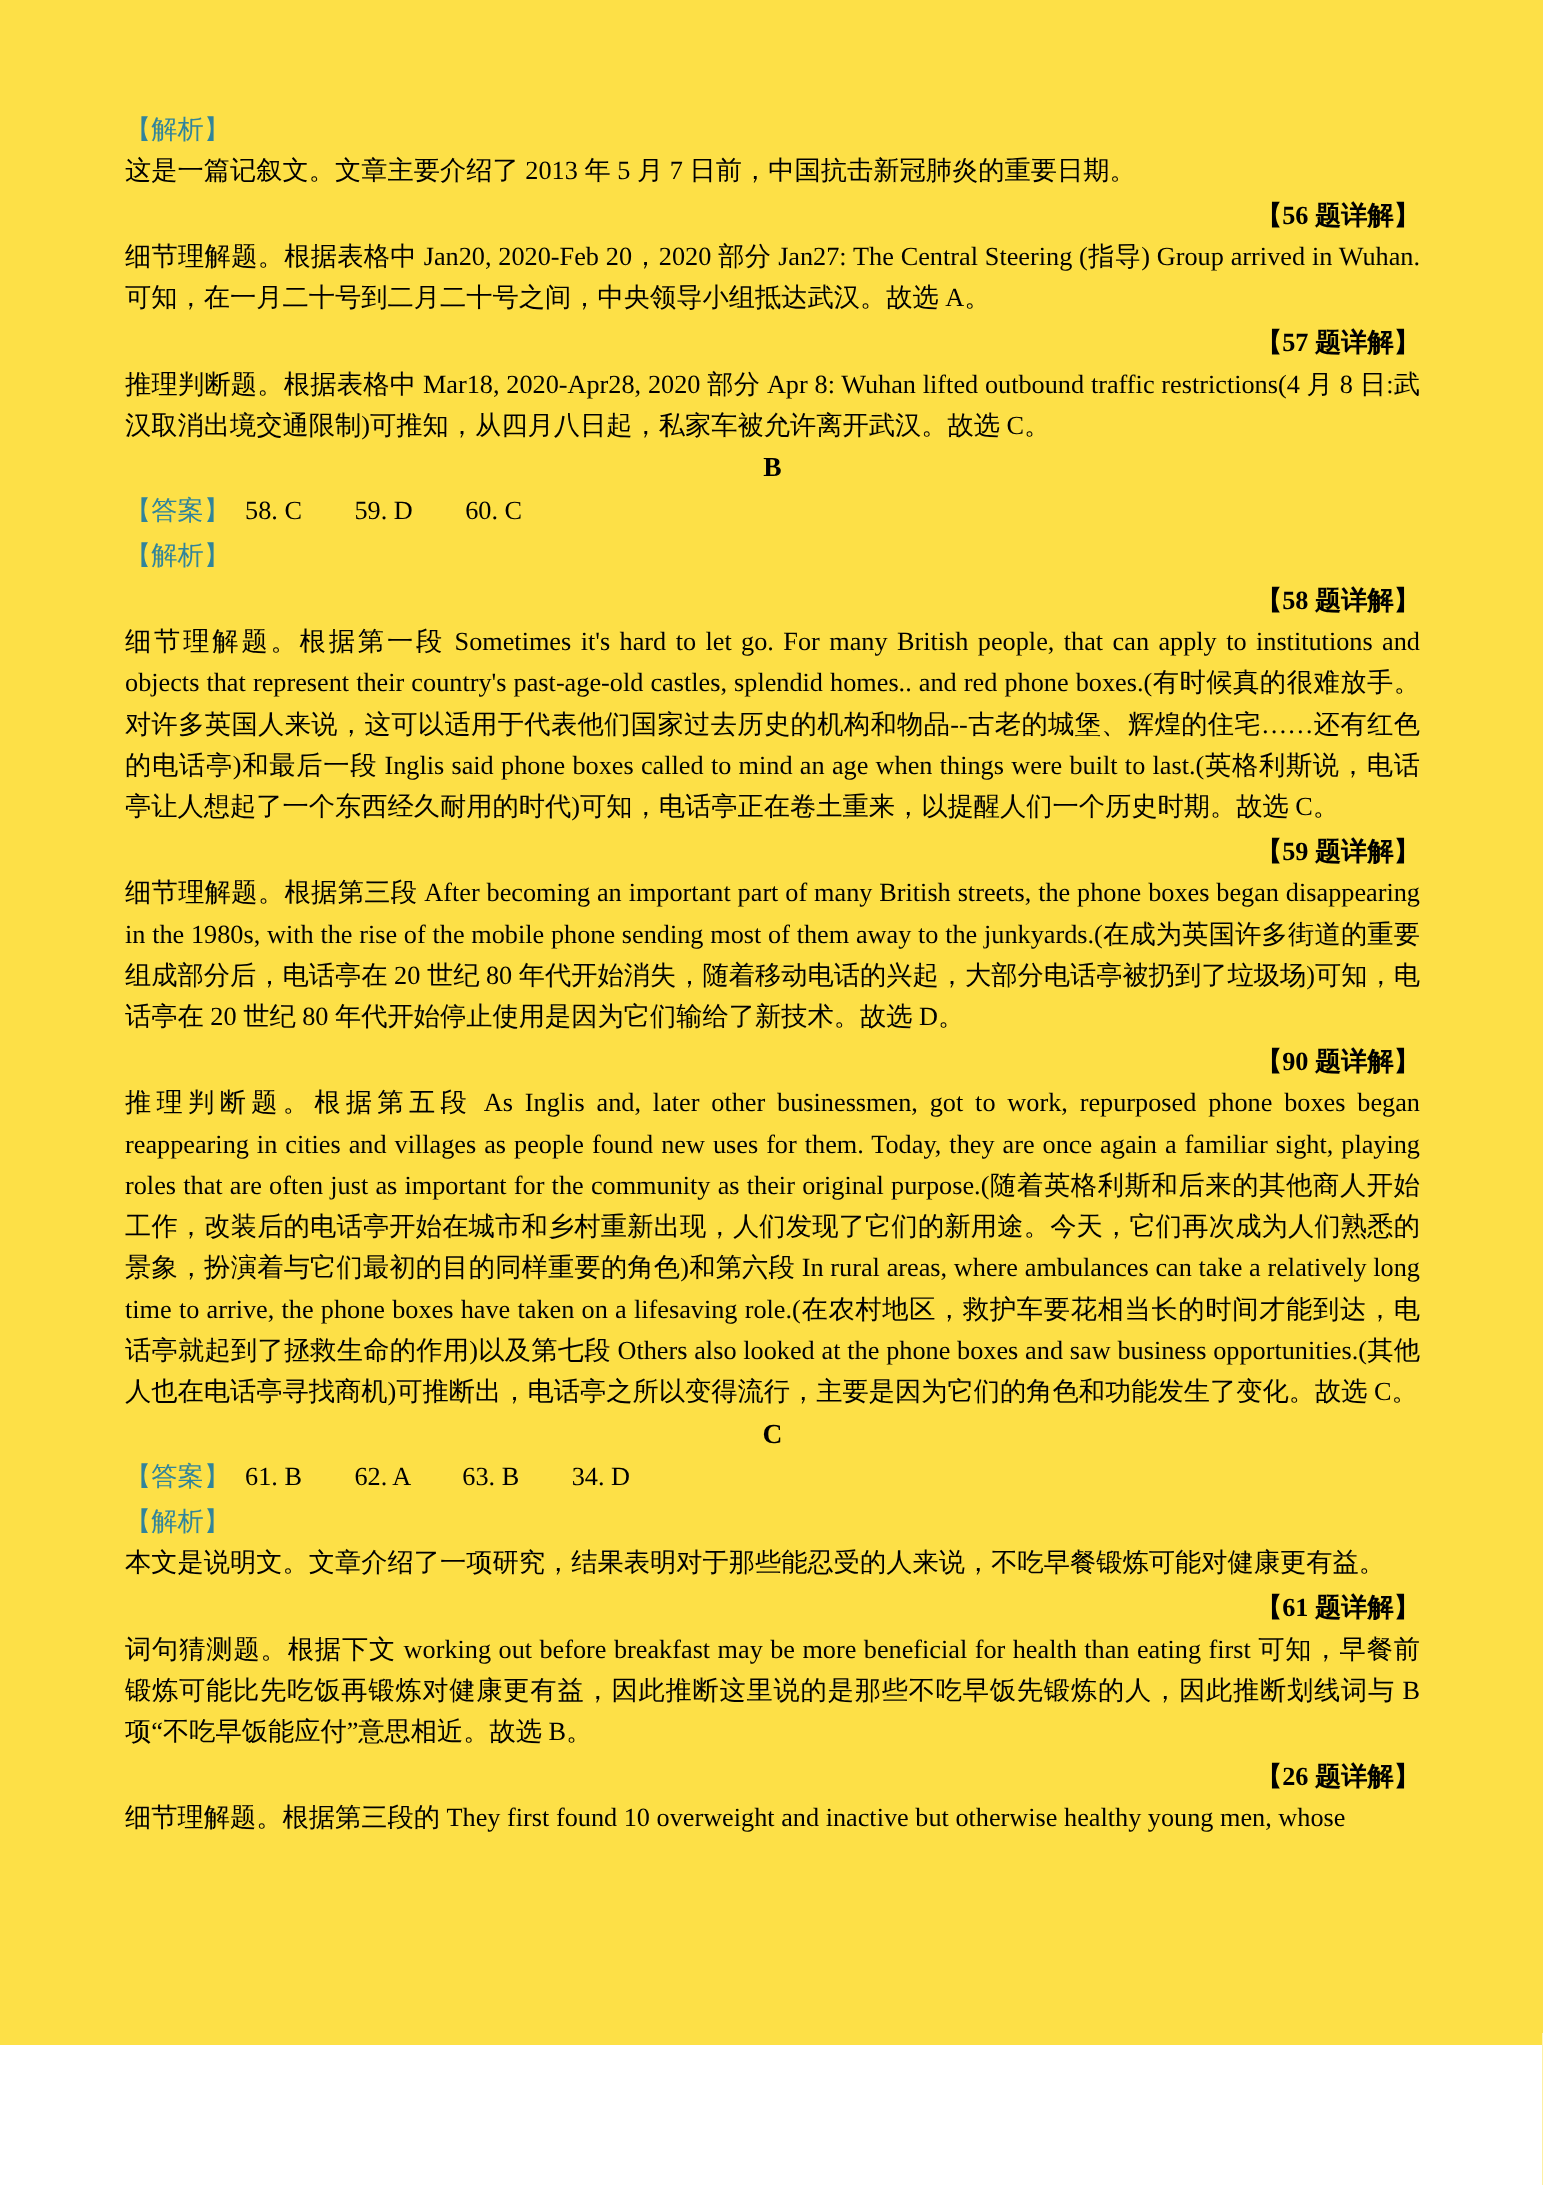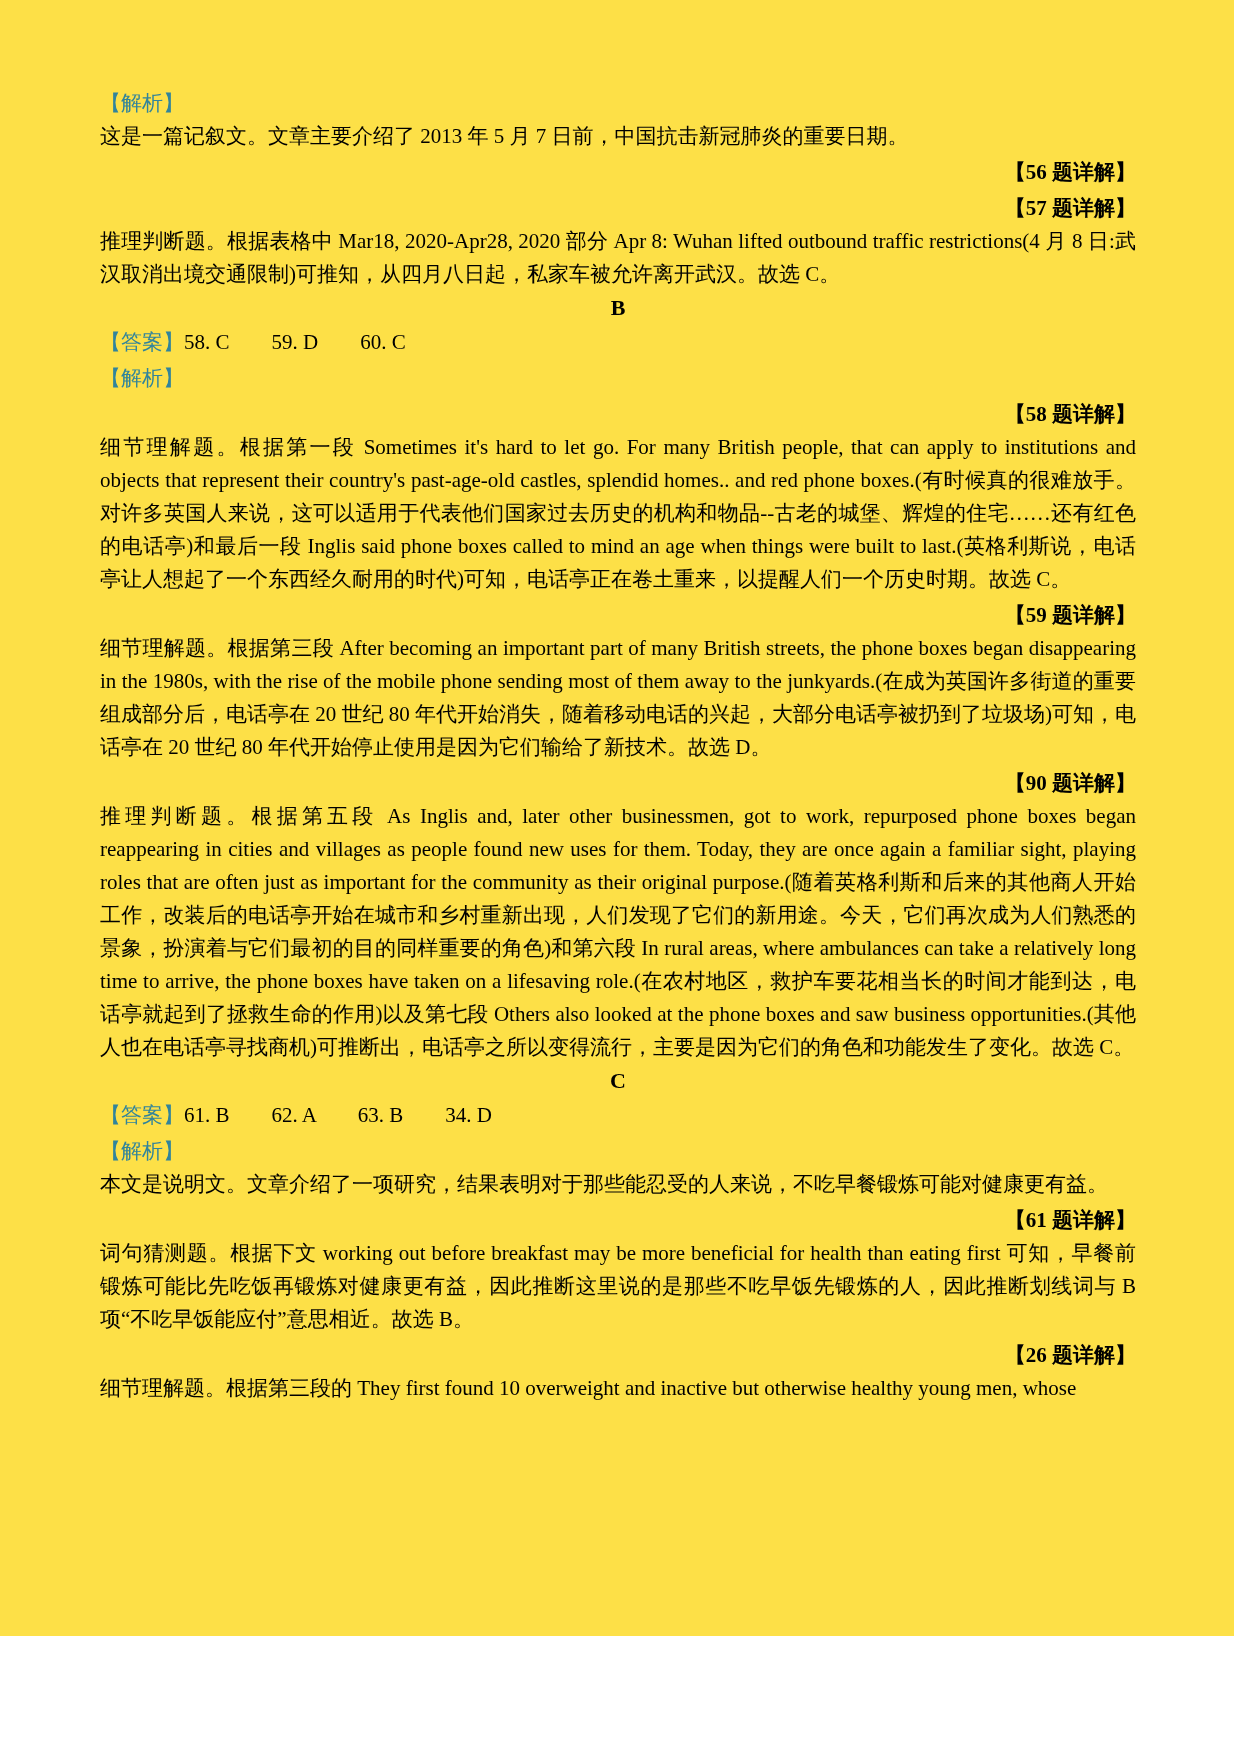--- a/index.html
+++ b/index.html
@@ -45,40 +45,42 @@
   }
   .block.answer {
     margin-top: 2px;
     text-align: left;
   }
   .bracket-label {
     color: var(--accent, #31849B);
   }
   .answer-text {
     white-space: pre-wrap;
+    margin-left: 12px;
   }
   .footer {
     position: absolute;
     left: 0;
     top: 1660px;
     width: 100%;
     text-align: center;
     font-size: 20px;
     font-weight: bold;
     color: #333333;
   }
 </style>
 </head>
 <body>
 
 <div class="page">
   <div class="content">
       <div class="block label">【解析】</div>
       <div class="block para">这是一篇记叙文。文章主要介绍了 2013 年 5 月 7 日前，中国抗击新冠肺炎的重要日期。</div>
       <div class="block heading">【56 题详解】</div>
+      <div class="block para">细节理解题。根据表格中 Jan20, 2020-Feb 20，2020 部分 Jan27: The Central Steering (指导) Group arrived in Wuhan.可知，在一月二十号到二月二十号之间，中央领导小组抵达武汉。故选 A。</div>
       <div class="block heading">【57 题详解】</div>
       <div class="block para">推理判断题。根据表格中 Mar18, 2020-Apr28, 2020 部分 Apr 8: Wuhan lifted outbound traffic restrictions(4 月 8 日:武汉取消出境交通限制)可推知，从四月八日起，私家车被允许离开武汉。故选 C。</div>
       <div class="block section">B</div>
       <div class="block answer"><span class="bracket-label">【答案】</span><span class="answer-text">58. C　　59. D　　60. C</span></div>
       <div class="block label">【解析】</div>
       <div class="block heading">【58 题详解】</div>
       <div class="block para">细节理解题。根据第一段 Sometimes it's hard to let go. For many British people, that can apply to institutions and objects that represent their country's past-age-old castles, splendid homes.. and red phone boxes.(有时候真的很难放手。对许多英国人来说，这可以适用于代表他们国家过去历史的机构和物品--古老的城堡、辉煌的住宅……还有红色的电话亭)和最后一段 Inglis said phone boxes called to mind an age when things were built to last.(英格利斯说，电话亭让人想起了一个东西经久耐用的时代)可知，电话亭正在卷土重来，以提醒人们一个历史时期。故选 C。</div>
       <div class="block heading">【59 题详解】</div>
       <div class="block para">细节理解题。根据第三段 After becoming an important part of many British streets, the phone boxes began disappearing in the 1980s, with the rise of the mobile phone sending most of them away to the junkyards.(在成为英国许多街道的重要组成部分后，电话亭在 20 世纪 80 年代开始消失，随着移动电话的兴起，大部分电话亭被扔到了垃圾场)可知，电话亭在 20 世纪 80 年代开始停止使用是因为它们输给了新技术。故选 D。</div>
       <div class="block heading">【90 题详解】</div>

